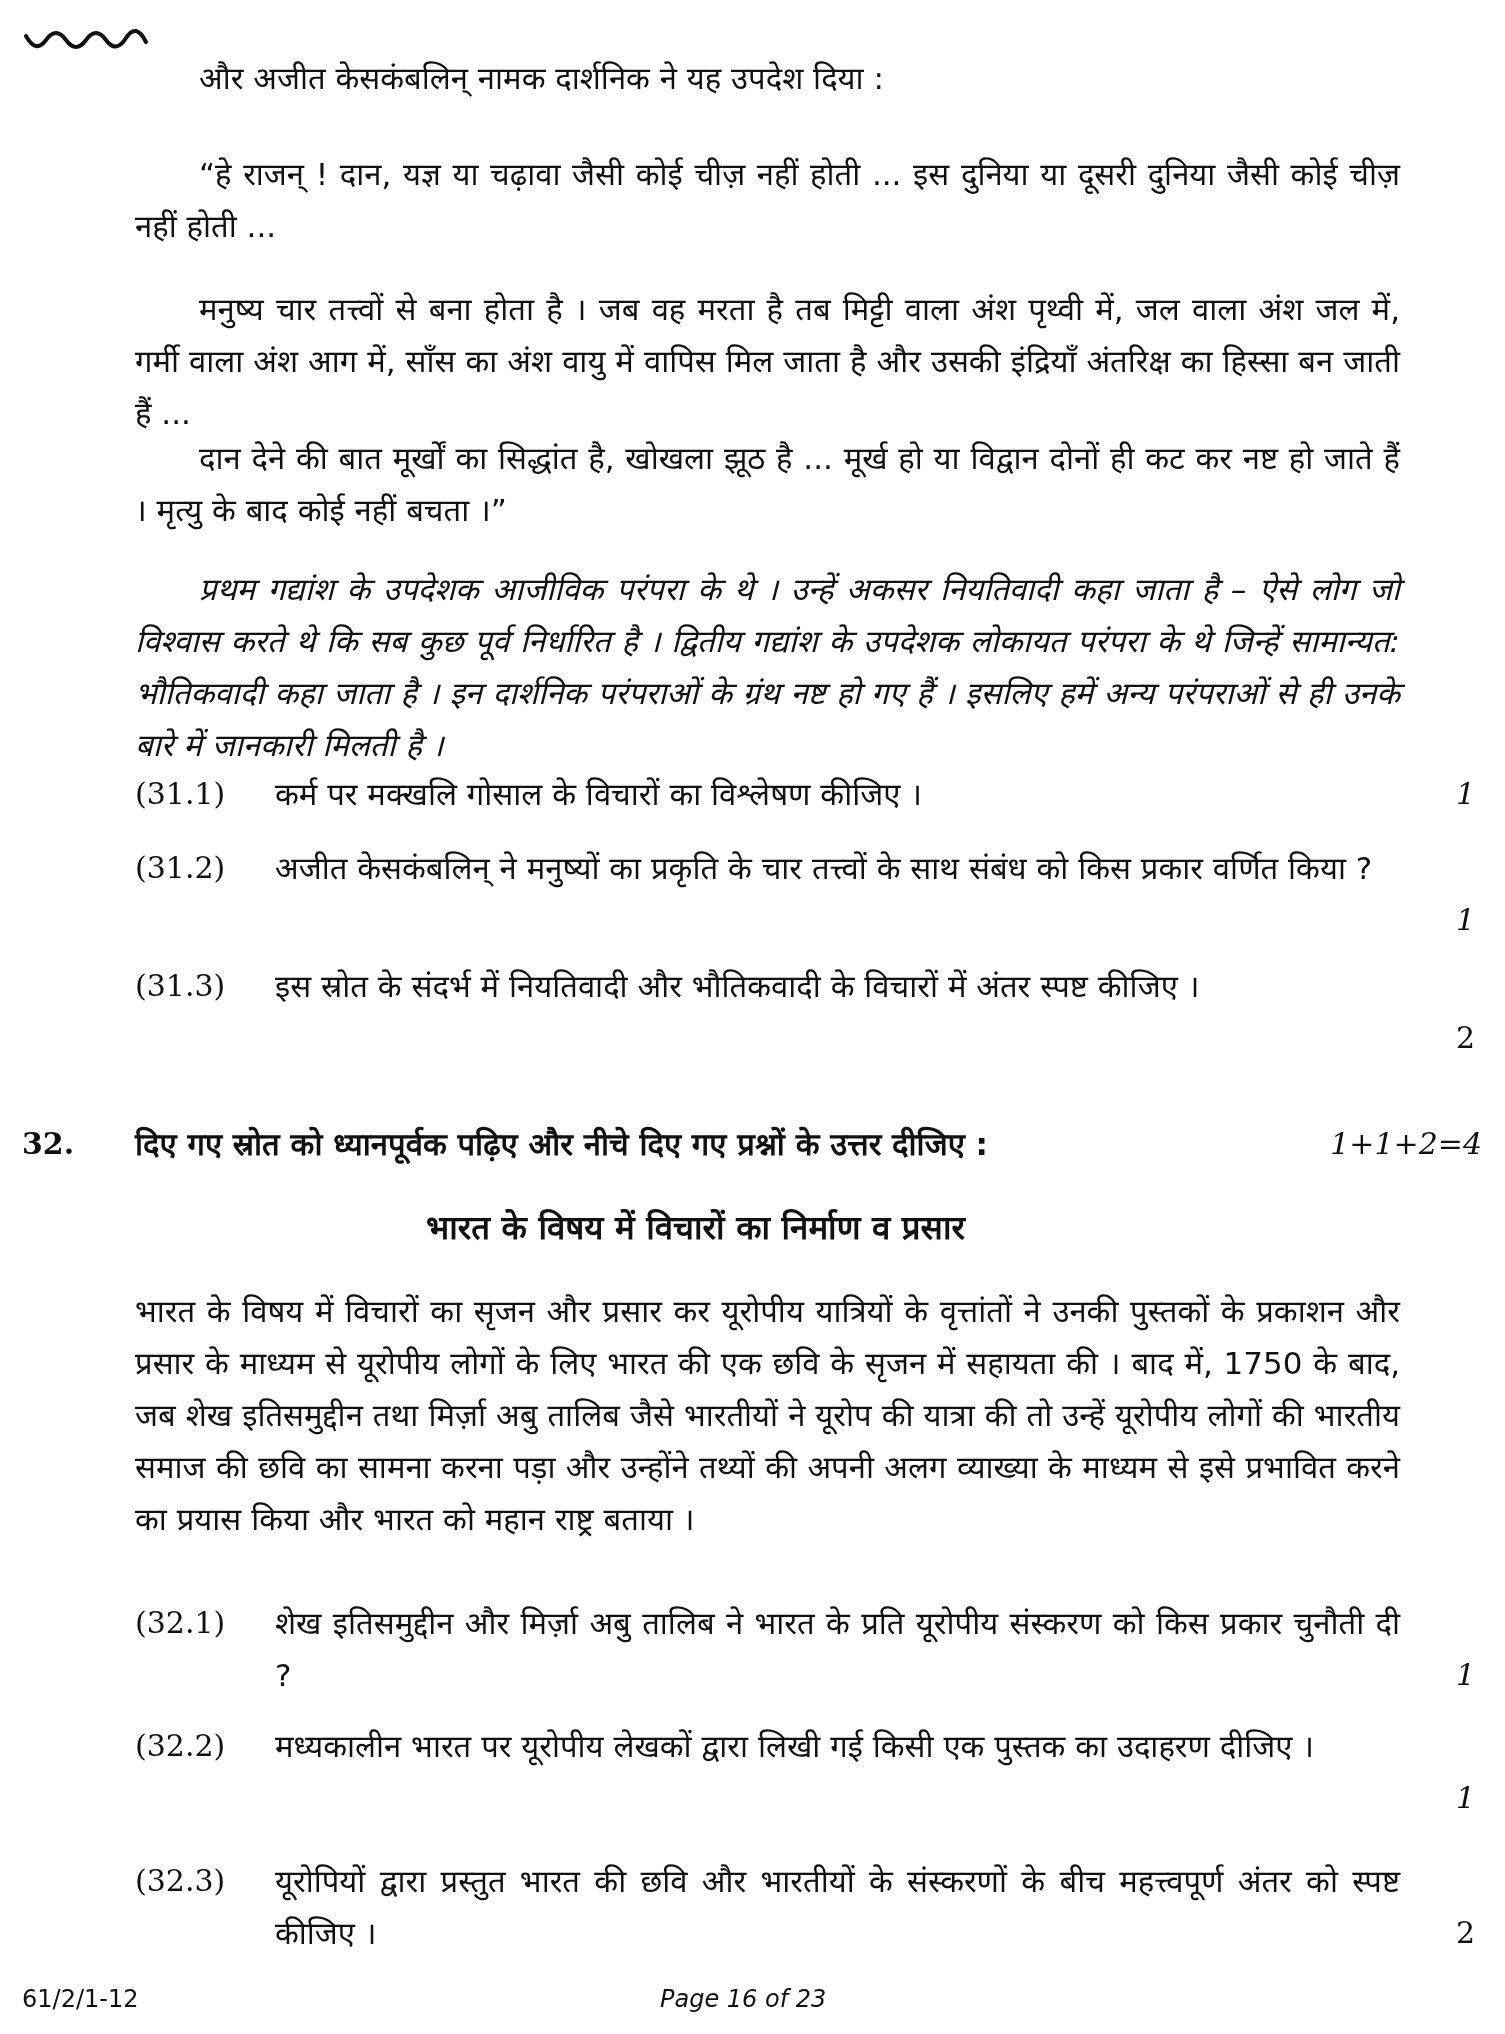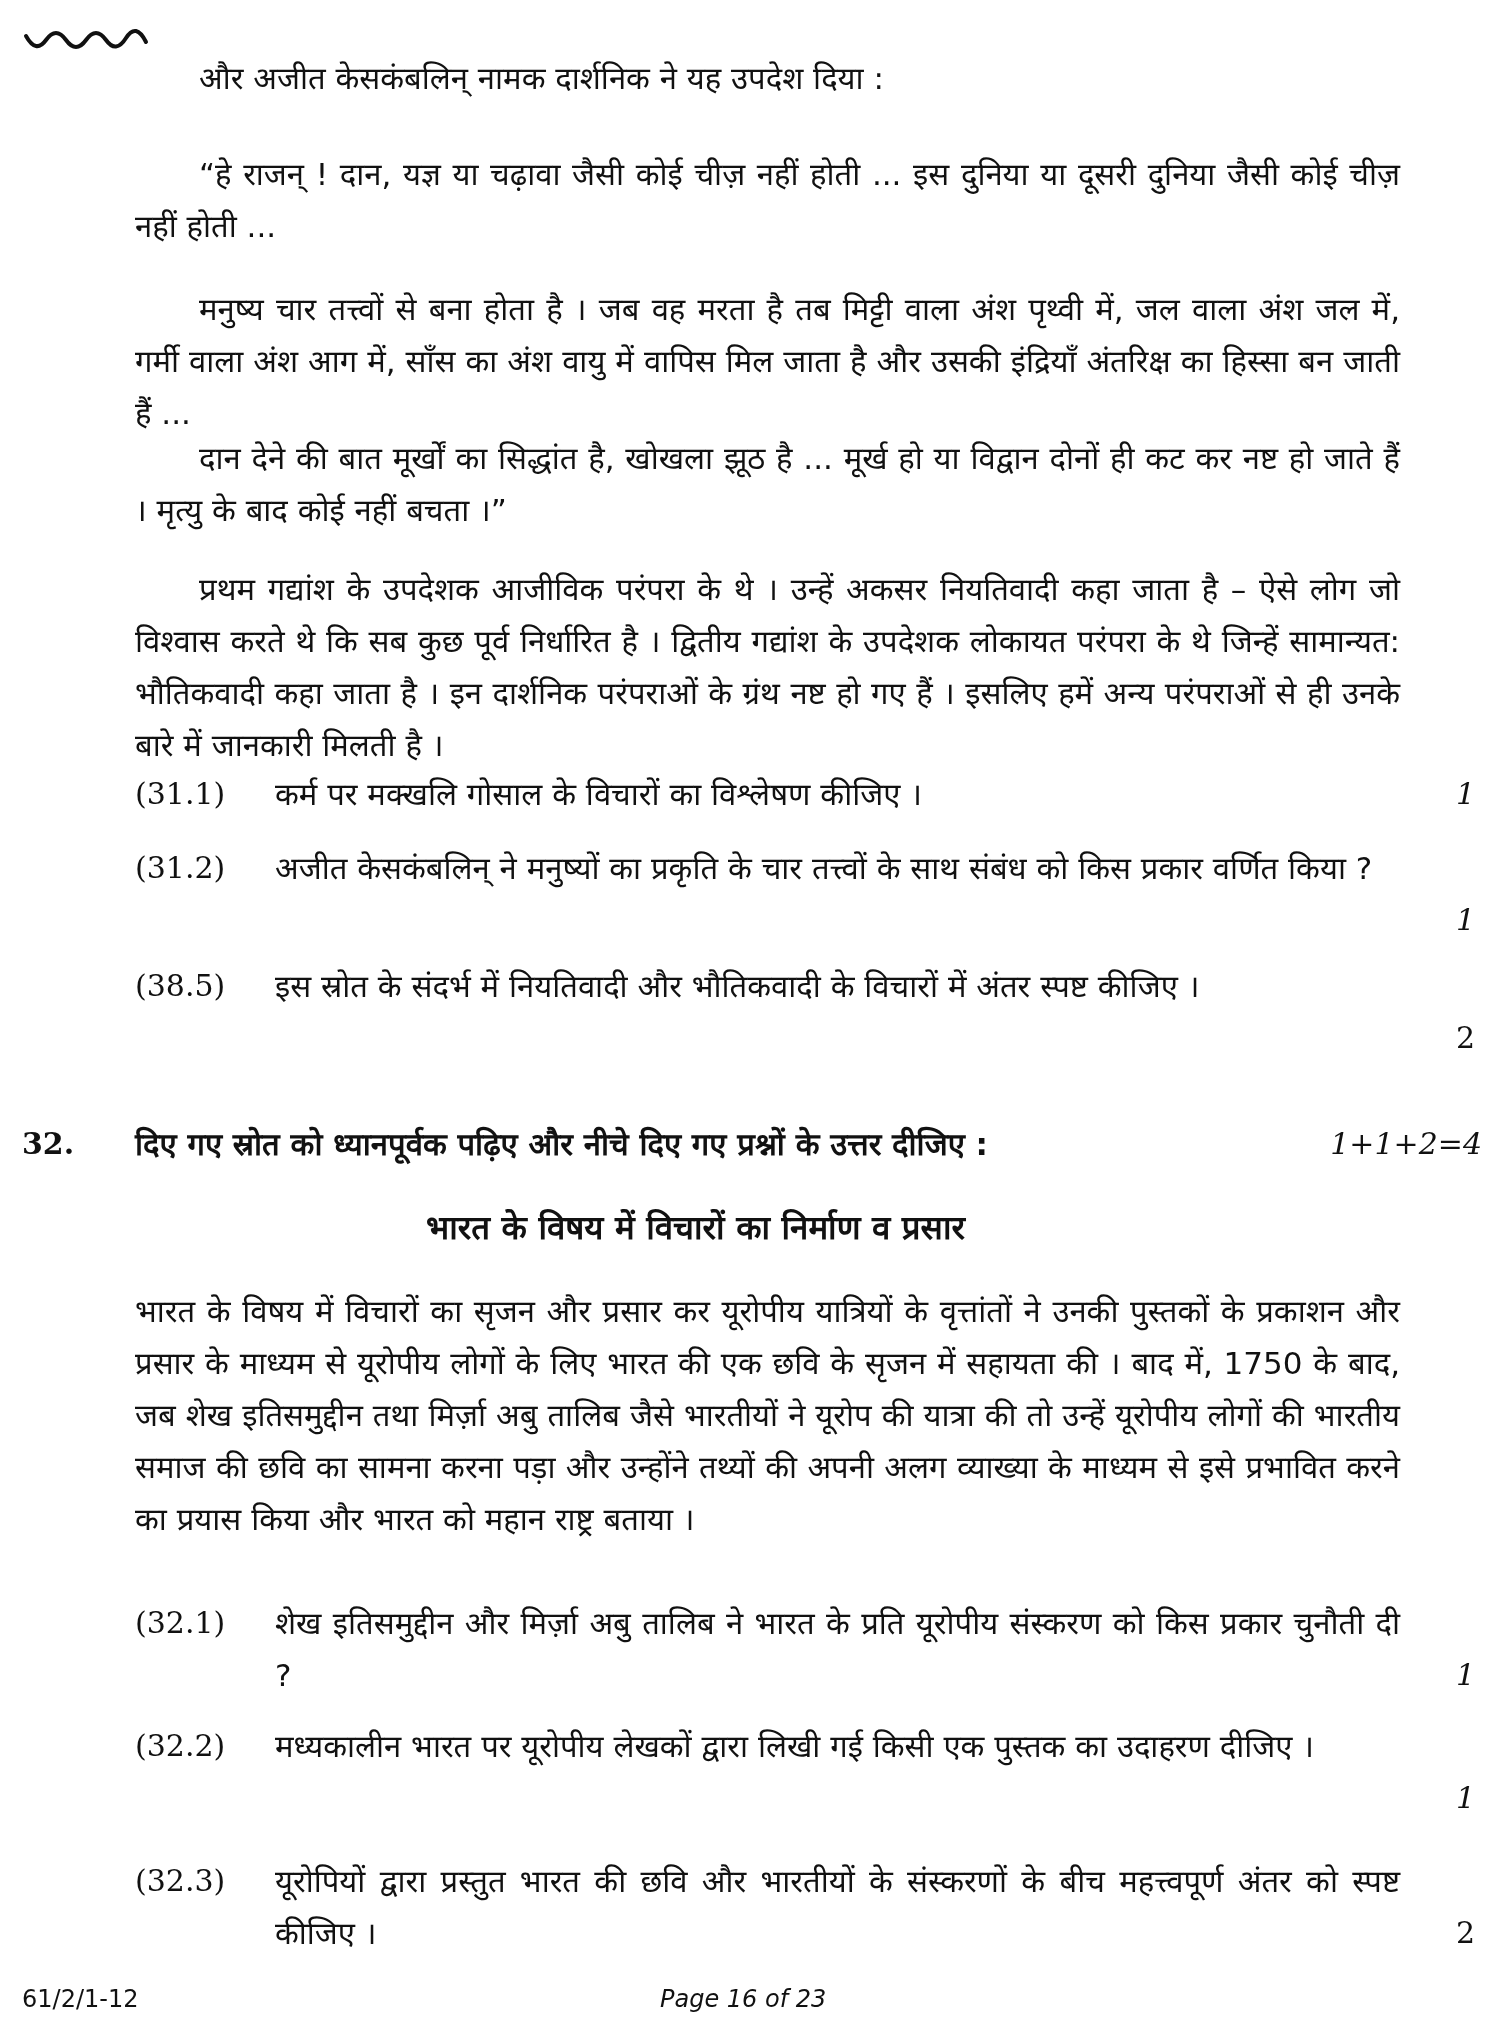--- a/index.html
+++ b/index.html
@@ -45,36 +45,36 @@
   </svg>
 
   <p class="para indent" style="top:52px;">और अजीत केसकंबलिन् नामक दार्शनिक ने यह उपदेश दिया :</p>
 
   <p class="para indent" style="top:148px;">“हे राजन् ! दान, यज्ञ या चढ़ावा जैसी कोई चीज़ नहीं होती ... इस दुनिया या दूसरी दुनिया जैसी कोई चीज़ नहीं होती ...</p>
 
   <p class="para indent" style="top:432px;">दान देने की बात मूर्खों का सिद्धांत है, खोखला झूठ है ... मूर्ख हो या विद्वान दोनों ही कट कर नष्ट हो जाते हैं । मृत्यु के बाद कोई नहीं बचता ।”</p>
 
   <p class="para indent" style="top:283px;">मनुष्य चार तत्त्वों से बना होता है । जब वह मरता है तब मिट्टी वाला अंश पृथ्वी में, जल वाला अंश जल में, गर्मी वाला अंश आग में, साँस का अंश वायु में वापिस मिल जाता है और उसकी इंद्रियाँ अंतरिक्ष का हिस्सा बन जाती हैं ...</p>
 
-  <p class="para indent" style="top:563px;">प्रथम गद्यांश के उपदेशक आजीविक परंपरा के थे । उन्हें अकसर नियतिवादी कहा जाता है – ऐसे लोग जो विश्वास करते थे कि सब कुछ पूर्व निर्धारित है । द्वितीय गद्यांश के उपदेशक लोकायत परंपरा के थे जिन्हें सामान्यत: भौतिकवादी कहा जाता है । इन दार्शनिक परंपराओं के ग्रंथ नष्ट हो गए हैं । इसलिए हमें अन्य परंपराओं से ही उनके बारे में जानकारी मिलती है ।</p>
+  <p class="para indent" style="top:563px;font-style:italic;">प्रथम गद्यांश के उपदेशक आजीविक परंपरा के थे । उन्हें अकसर नियतिवादी कहा जाता है – ऐसे लोग जो विश्वास करते थे कि सब कुछ पूर्व निर्धारित है । द्वितीय गद्यांश के उपदेशक लोकायत परंपरा के थे जिन्हें सामान्यत: भौतिकवादी कहा जाता है । इन दार्शनिक परंपराओं के ग्रंथ नष्ट हो गए हैं । इसलिए हमें अन्य परंपराओं से ही उनके बारे में जानकारी मिलती है ।</p>
 
   <div class="qrow" style="top:768px; height:52px;">
     <span class="qnum">(31.1)</span>
     <span class="qtext">कर्म पर मक्खलि गोसाल के विचारों का विश्लेषण कीजिए ।</span>
     <span class="qmark italic" style="top:0;">1</span>
   </div>
 
   <div class="qrow" style="top:842px; height:104px;">
     <span class="qnum">(31.2)</span>
     <span class="qtext">अजीत केसकंबलिन् ने मनुष्यों का प्रकृति के चार तत्त्वों के साथ संबंध को किस प्रकार वर्णित किया ?</span>
     <span class="qmark italic" style="top:52px;">1</span>
   </div>
 
   <div class="qrow" style="top:960px; height:104px;">
-    <span class="qnum">(38.5)</span>
+    <span class="qnum">(31.3)</span>
     <span class="qtext">इस स्रोत के संदर्भ में नियतिवादी और भौतिकवादी के विचारों में अंतर स्पष्ट कीजिए ।</span>
     <span class="qmark" style="top:52px;">2</span>
   </div>
 
   <div class="mainq" style="top:1118px; height:52px;">
     <span class="num">32.</span>
     <span class="txt">दिए गए स्रोत को ध्यानपूर्वक पढ़िए और नीचे दिए गए प्रश्नों के उत्तर दीजिए :</span>
     <span class="marks">1+1+2=4</span>
   </div>
 

